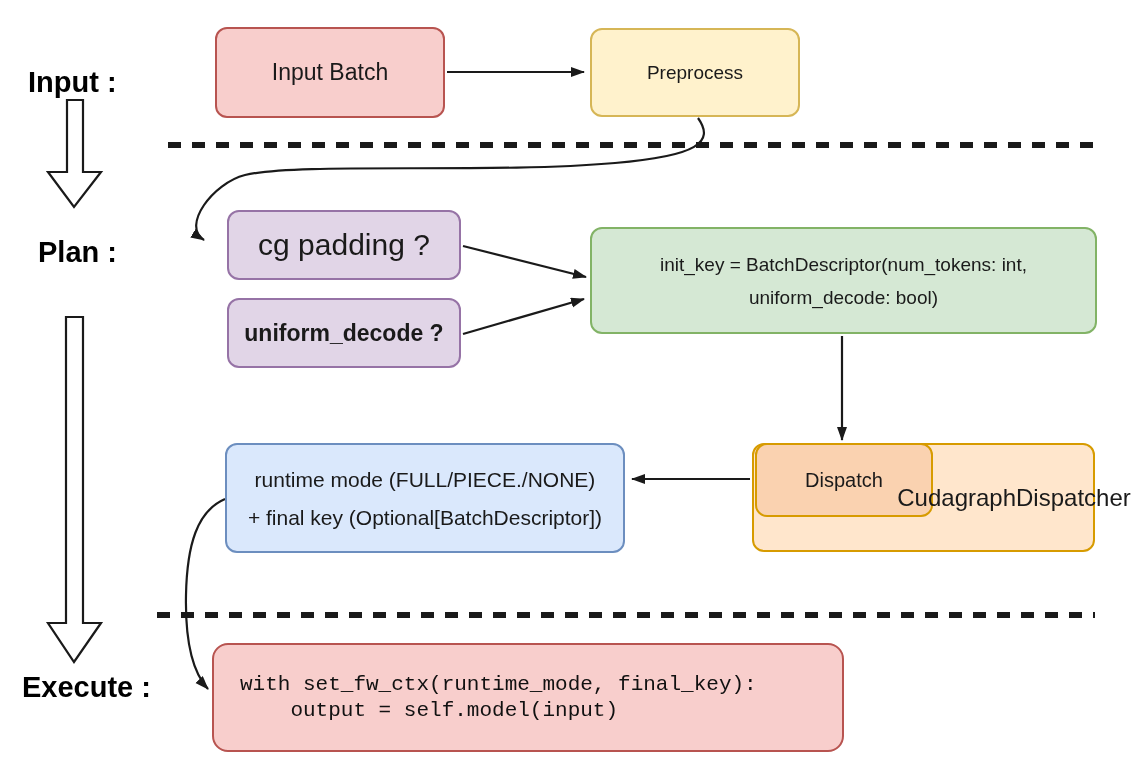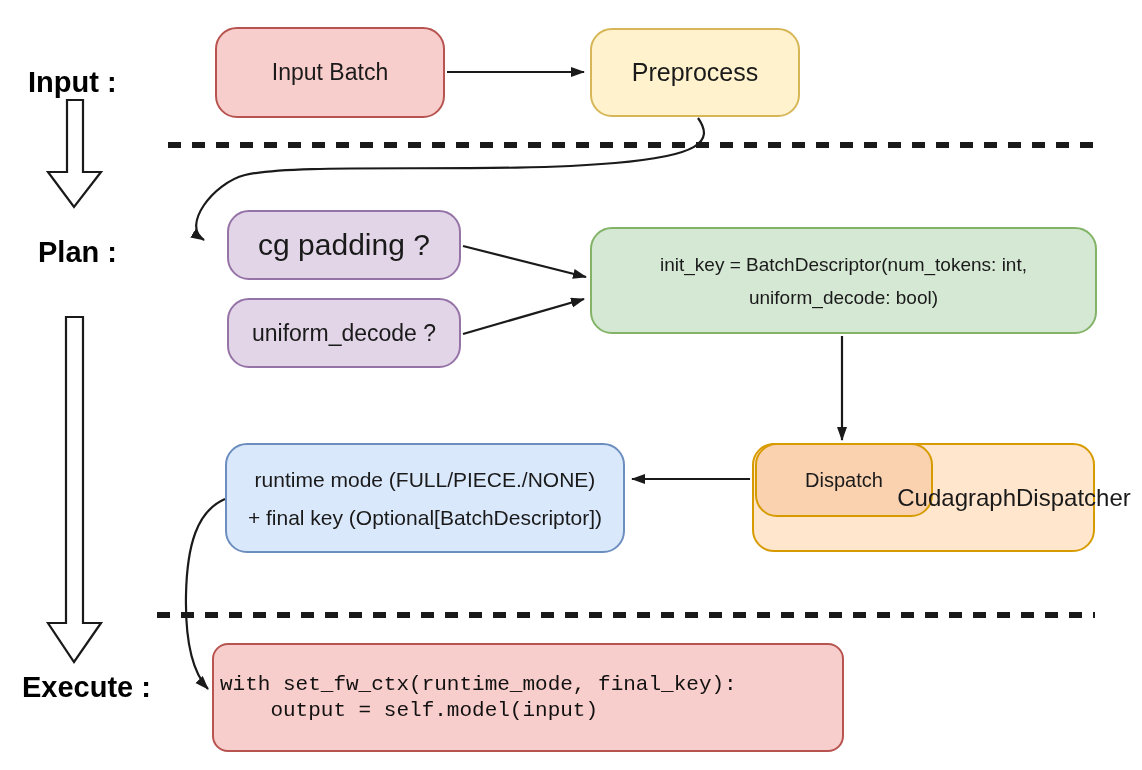--- a/index.html
+++ b/index.html
@@ -2,51 +2,51 @@
 <html><head>
 <meta charset="utf-8">
 <style>
   html,body{margin:0;padding:0;background:#ffffff;}
   #canvas{
     position:relative;width:1142px;height:770px;background:#ffffff;
     font-family:"Liberation Sans",sans-serif;color:#1a1a1a;overflow:hidden;
   }
   #edges{position:absolute;left:0;top:0;width:1142px;height:770px;}
   .node{
-    position:absolute;box-sizing:border-box;border:2px solid #000;border-radius:22px;
+    position:absolute;box-sizing:border-box;border:2px solid #000;border-radius:12px;
     display:flex;flex-direction:column;align-items:center;justify-content:center;
     text-align:right;line-height:1.25;
   }
   .section-label{
     position:absolute;font-weight:bold;font-size:29px;color:#000;white-space:nowrap;
   }
   
   .n-red{background:#F8CECC;border-color:#B85450;}
   .n-yellow{background:#FFF2CC;border-color:#D6B656;}
   .n-purple{background:#E1D5E7;border-color:#9673A6;}
   .n-green{background:#D5E8D4;border-color:#82B366;}
   .n-blue{background:#DAE8FC;border-color:#6C8EBF;}
   .n-orange-light{background:#FFE6CC;border-color:#D79B00;}
   .n-orange{background:#FAD2B0;border-color:#D79B00;}
 
   #node-input-batch{left:215px;top:27px;width:230px;height:91px;font-size:23px;}
-  #node-preprocess{left:590px;top:28px;width:210px;height:89px;font-size:25px;}
+  #node-preprocess{left:590px;top:28px;width:210px;height:89px;font-size:19px;}
   #node-cg-padding{left:227px;top:210px;width:234px;height:70px;font-size:30px;}
-  #node-uniform-decode{left:227px;top:298px;width:234px;height:70px;font-size:23px;}
+  #node-uniform-decode{left:227px;top:298px;width:234px;height:70px;font-size:23px;font-weight:bold;}
   #node-init-key{left:590px;top:227px;width:507px;height:107px;font-size:19px;line-height:33px;}
   #node-cudagraph{left:752px;top:443px;width:343px;height:109px;}
   #node-dispatch{left:755px;top:443px;width:178px;height:74px;font-size:20px;}
   #cudagraph-label{position:absolute;left:933px;top:443px;width:162px;height:109px;
     display:flex;flex-direction:row;align-items:center;justify-content:center;
     font-size:24px;line-height:32px;}
   #node-runtime-mode{left:225px;top:443px;width:400px;height:110px;font-size:21px;line-height:29px;gap:9px;}
   #node-execute-code{left:212px;top:643px;width:632px;height:109px;border-radius:16px;
     align-items:flex-start;justify-content:center;text-align:left;padding-left:6px;
     font-family:"Liberation Mono",monospace;font-size:21px;line-height:26px;color:#111;}
-  #node-execute-code div{white-space:pre;}
+  #node-execute-code div{white-space:pre;margin-left:20px;}
 
   #label-input{left:28px;top:38px;margin-top:28px;}
   #label-plan{left:38px;top:236px;}
   #label-execute{left:22px;top:671px;}
 </style>
 </head>
 <body>
 
 <div id="canvas">
 

